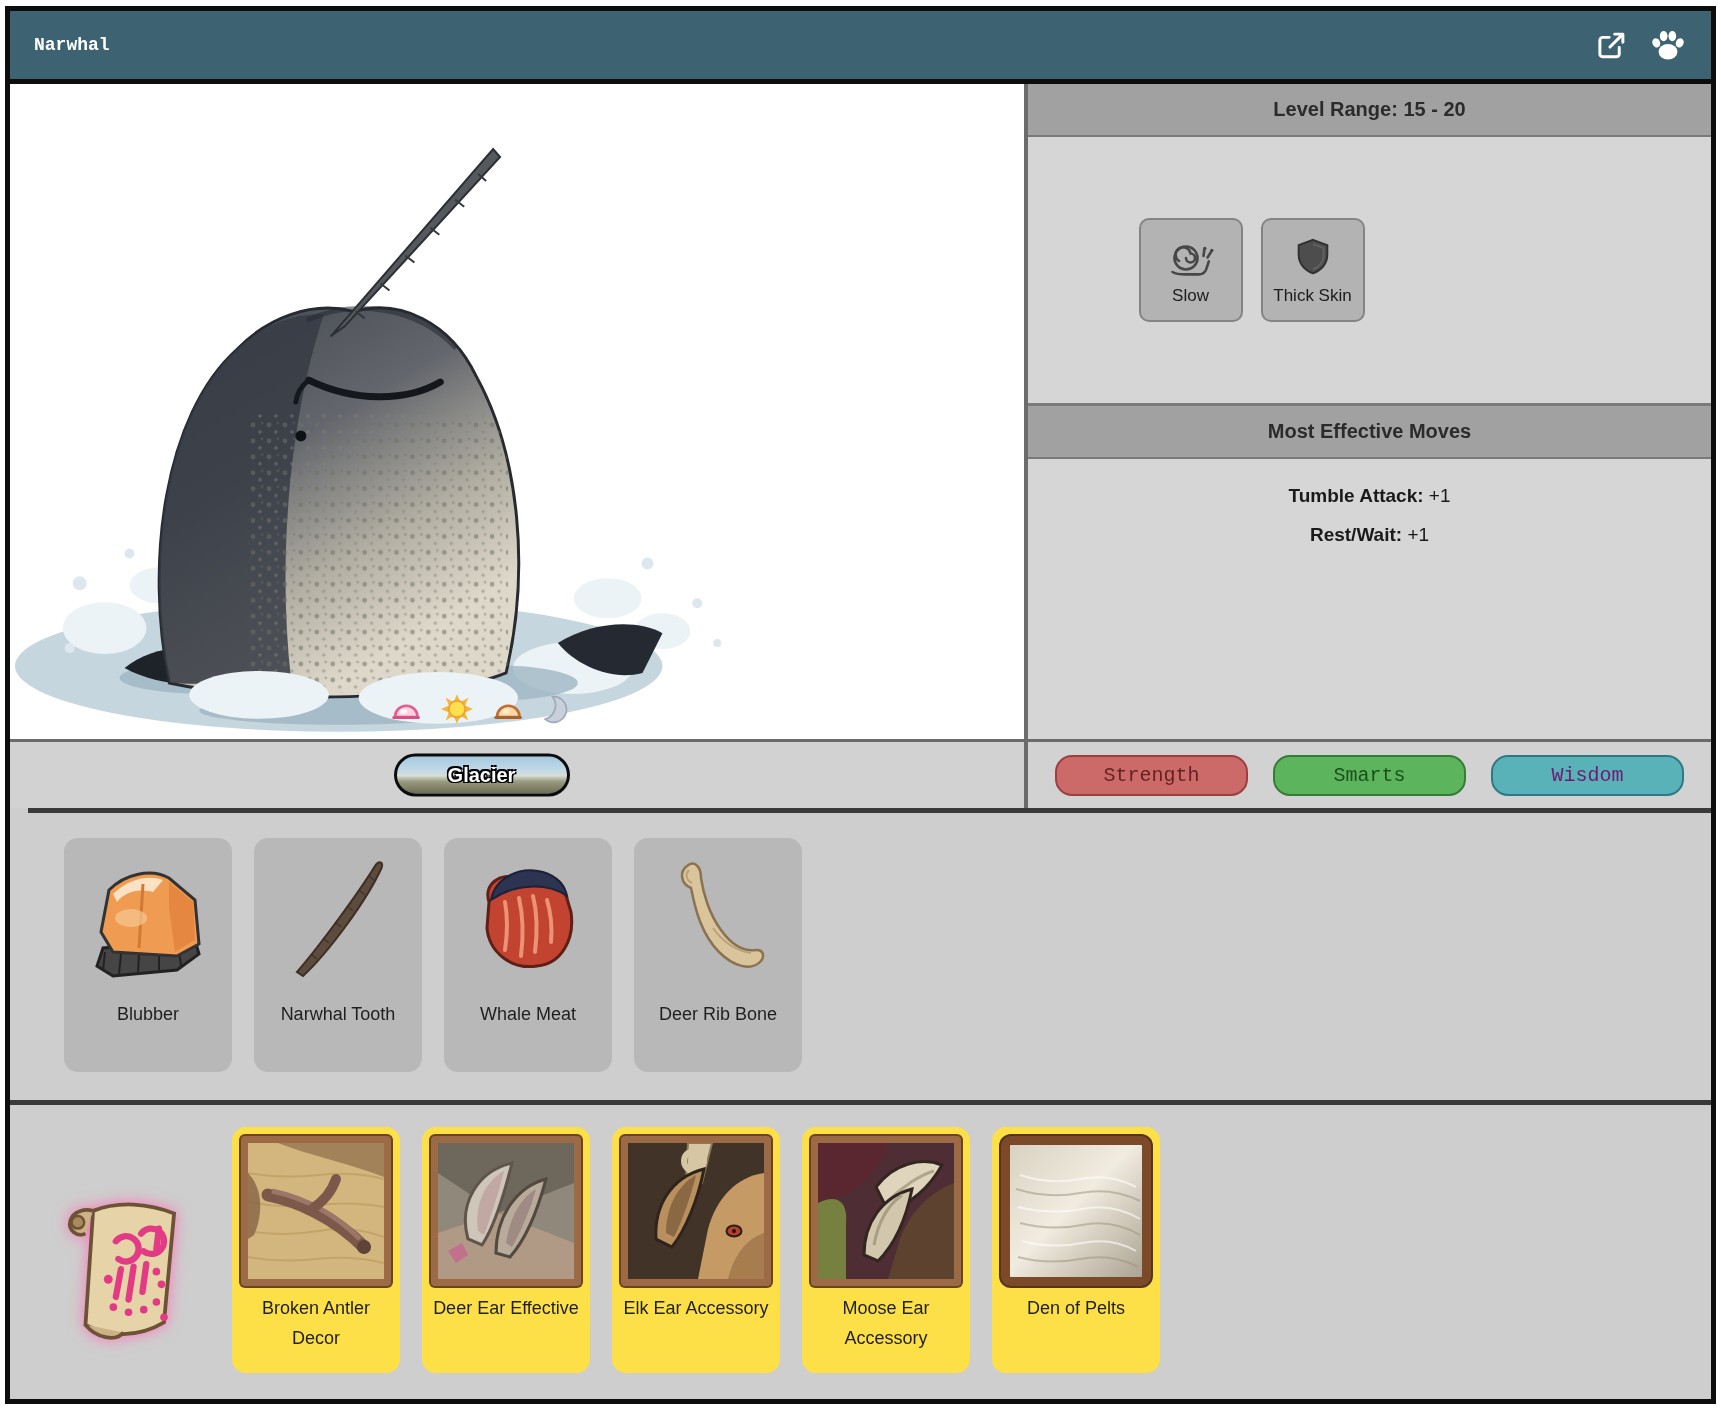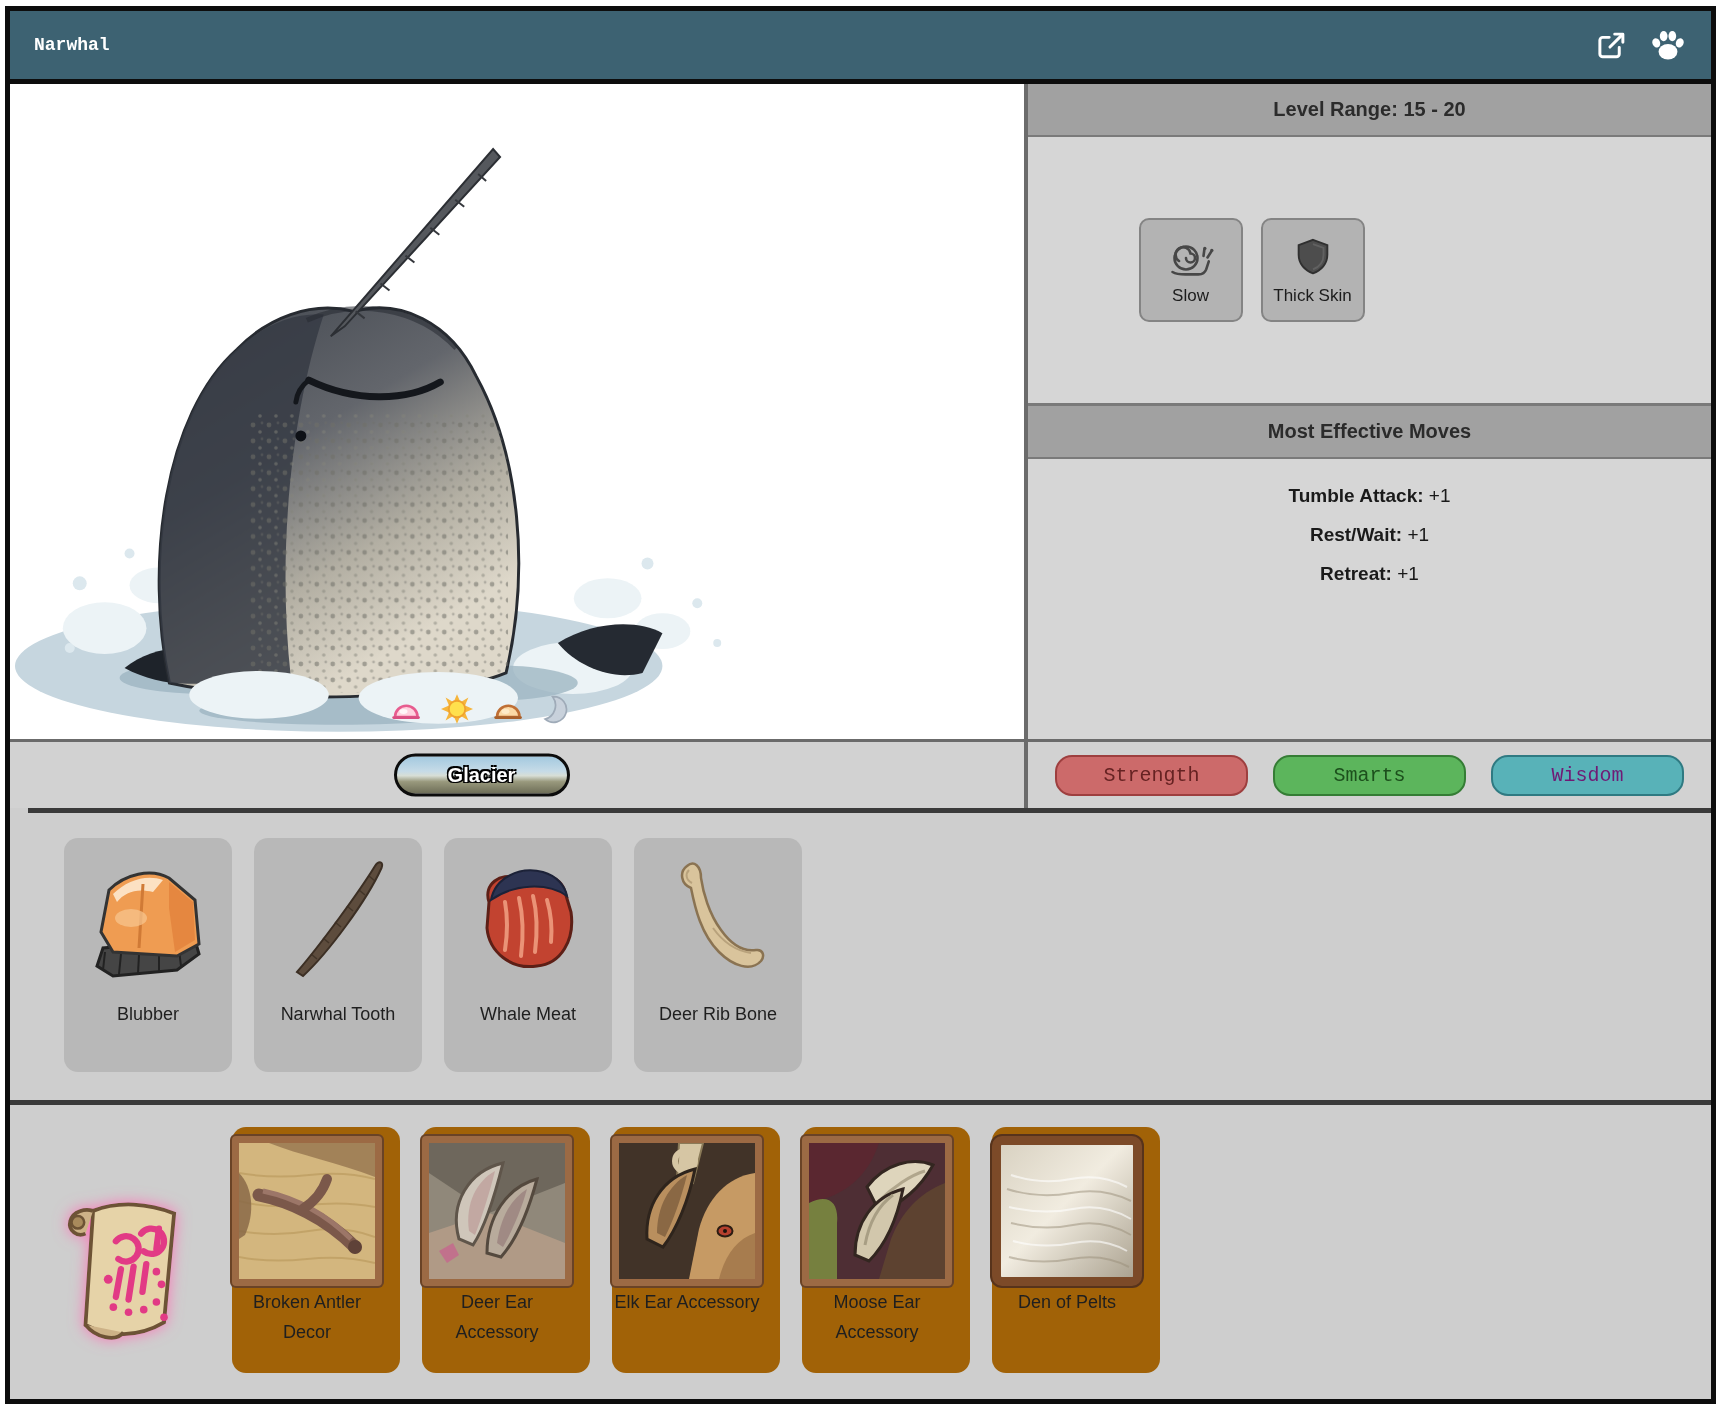--- a/index.html
+++ b/index.html
@@ -54,22 +54,22 @@
                display:flex; gap:22px; padding:25px 0 0 36px;margin-left:18px; }
   .item-card { width:168px; height:234px; background:#b8b8b8; border-radius:14px; flex-shrink:0;
                display:flex; flex-direction:column; align-items:center; padding-top:10px; cursor:pointer; }
   .art { width:150px; height:150px; flex-shrink:0; }
   .lbl { margin-top:2px; font-size:18px; color:#1f1f1f; text-align:center; line-height:1.65; width:150px; }
 
   
   .craft-sec { flex:1; border-top:5px solid #3a3a3a; background:#cecece;
                display:flex; gap:22px; padding:22px 0 0 40px; }
   .scroll-wrap { width:152px; flex-shrink:0; margin-top:30px; margin-right:8px; cursor:pointer; }
-  .craft-card { width:168px; height:246px; background:#a16207; border-radius:14px; flex-shrink:0;
-                display:flex; flex-direction:column; align-items:flex-start; padding-top:9px; cursor:pointer; }
+  .craft-card { width:168px; height:246px; background:#fde047; border-radius:14px; flex-shrink:0;
+                display:flex; flex-direction:column; align-items:center; padding-top:9px; cursor:pointer;gap:6px; }
   .thumb { width:150px; height:150px; flex-shrink:0; border:7px solid #9c6a44; border-radius:4px;
            box-shadow:0 0 0 2px #6a4326, inset 0 0 0 2px #e3c9ae; overflow:hidden; background:#888; }
   .thumb.den { border:9px solid #7c4a28; border-radius:10px; box-shadow:0 0 0 2px #57331b; }
   .thumb svg { display:block; }
 </style>
 </head>
 <body>
 
 <div class="page">
 <div class="frame">
@@ -222,24 +222,20 @@
 
       <div class="sec-head moves-head">Most Effective Moves</div>
 
       <div class="moves-area">
         <div class="move-line">
           <b>Tumble Attack:</b>
           <span>+1</span>
         </div>
         <div class="move-line">
           <b>Rest/Wait:</b>
-          <span>+1</span>
-        </div>
-        <div class="move-line">
-          <b>Retreat:</b>
           <span>+1</span>
         </div>
       </div>
     </div>
   </div>
 
   <div class="bar-row">
     <div class="bar-left">
       <button class="biome-btn">
         <span>Glacier</span>
@@ -373,21 +369,21 @@
           <rect width="136" height="136" fill="#90887a"></rect>
           <path d="M0 0h136v40L60 70 0 30z" fill="#6e675c"></path>
           <path d="M0 90l60-20 76 30v36H0z" fill="#b09a86"></path>
           <path d="M10 108l14-8 6 12-12 8z" fill="#c95f8f" opacity="0.7"></path>
           <path d="M58 110 C58 74 78 44 108 36 C100 66 88 96 72 114 Z" fill="#b8ab9c" stroke="#54493e" stroke-width="3"></path>
           <path d="M68 100 C72 74 82 56 98 46 C92 68 82 90 74 104 Z" fill="#a08a84"></path>
           <path d="M30 96 C20 60 40 28 74 20 C66 52 56 84 44 102 Z" fill="#cfc6ba" stroke="#5f554a" stroke-width="3"></path>
           <path d="M40 88 C36 60 48 38 66 28 C60 52 52 76 46 92 Z" fill="#c2a8a2"></path>
         </svg>
       </div>
-      <div class="lbl">Deer Ear Accessory</div>
+      <div class="lbl">Deer Ear Effective</div>
     </div>
 
     <div class="craft-card">
       <div class="thumb">
         <svg viewBox="0 0 136 136" width="136" height="136">
           <rect width="136" height="136" fill="#413328"></rect>
           <path d="M70 136 136 136 136 30 C108 34 88 56 80 86 Z" fill="#c69a64"></path>
           <path d="M100 136 136 136 136 90 C118 96 106 112 100 136 Z" fill="#a77c4e"></path>
           <path d="M60 0 84 0 74 40 58 36 Z" fill="#d6c6a4" stroke="#8a7a58" stroke-width="2"></path>
           <circle cx="66" cy="18" r="10" fill="none" stroke="#d6c6a4" stroke-width="6"></circle>

